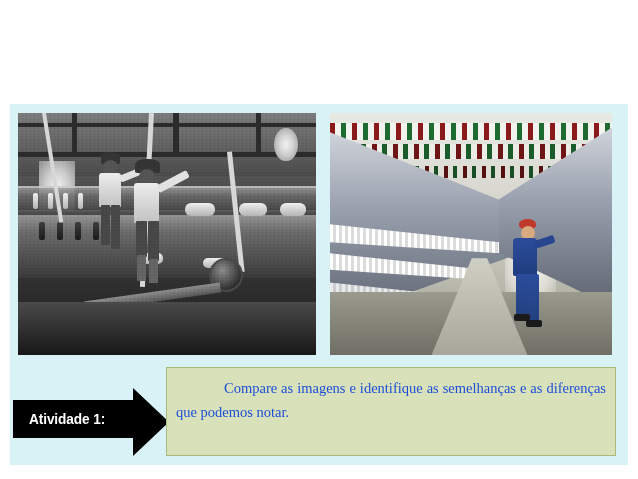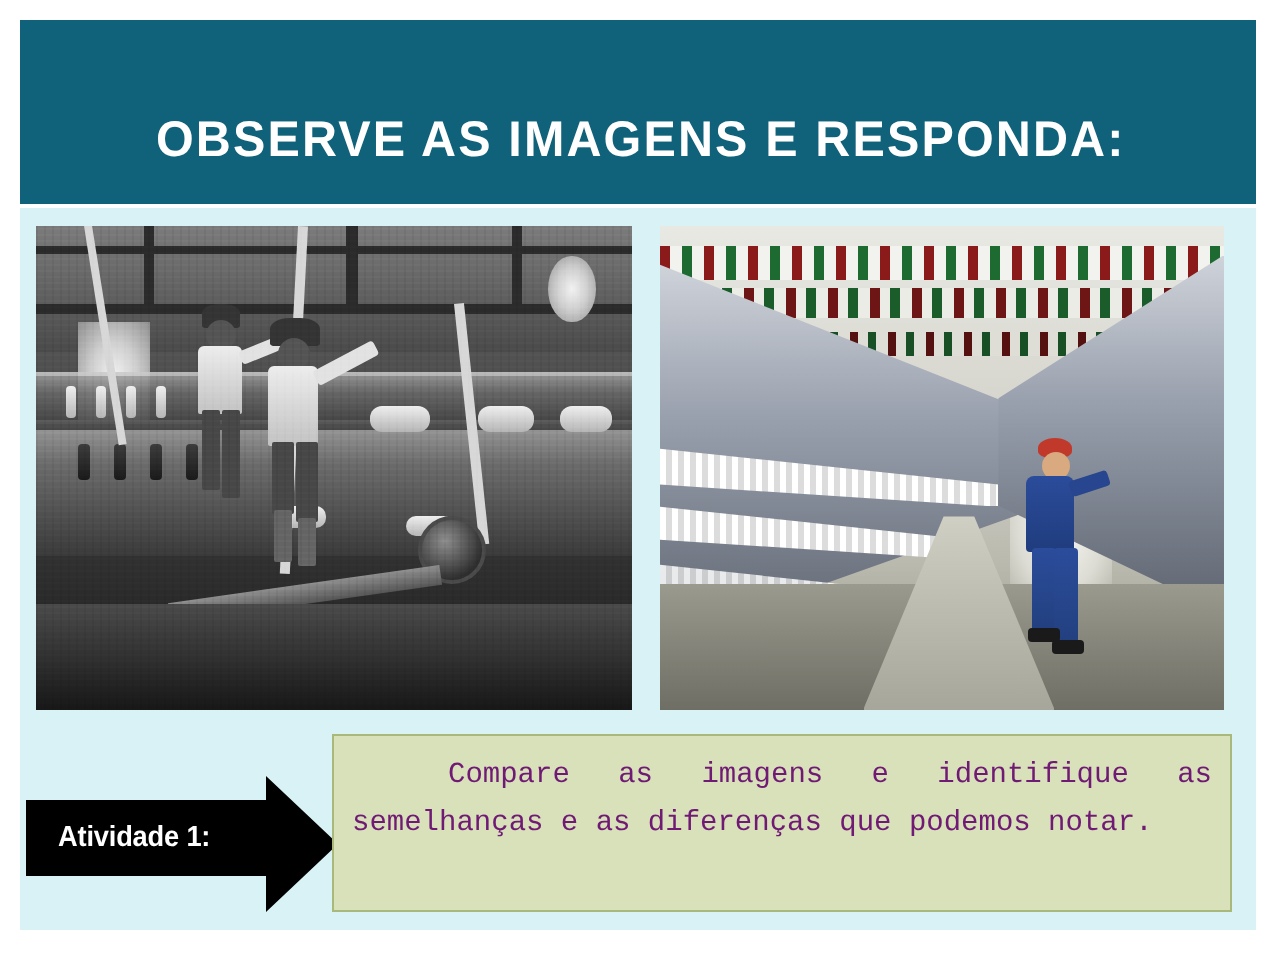--- a/index.html
+++ b/index.html
@@ -246,34 +246,31 @@
     position: absolute;
     left: 166px; top: 367px;
     width: 450px; height: 89px;
     background: #d8e1b9;
     border: 1px solid #a8b97a;
   }
   #instruction-text {
     margin: 8px 9px 0 9px;
     font-size: 14.5px;
     line-height: 24px;
-    color: #701a75;
+    color: #1d4ed8;
     text-align: justify;
     text-indent: 48px;
-    font-family: Liberation Mono, monospace;
+    font-family: Liberation Serif, serif;
   }
 </style>
 </head>
 <body>
 
 <div id="slide">
 
-  <div id="header-band">
-    <div id="slide-title">OBSERVE AS IMAGENS E RESPONDA:</div>
-  </div>
 
   <div id="body-panel"></div>
 
   <div class="photo-frame" id="photo-1">
     <div class="bw-scene">
       <div class="bw-ceiling"></div>
 
       <div class="bw-beam" style="left:0; top:16%; width:100%; height:5px;"></div>
       <div class="bw-beam" style="left:0; top:4%; width:100%; height:4px;"></div>
       <div class="bw-beam" style="left:18%; top:0; width:5px; height:18%;"></div>

